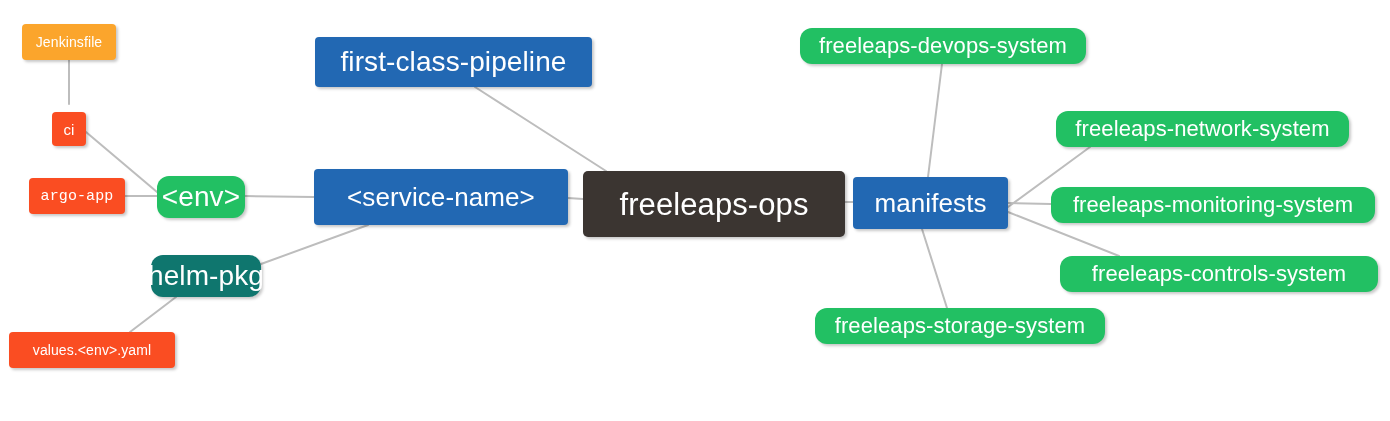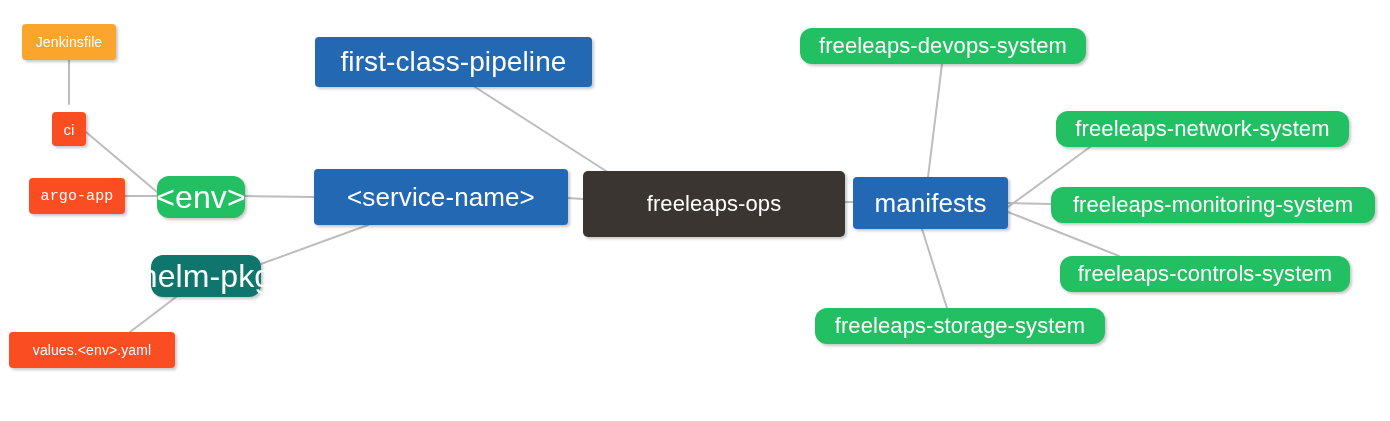--- a/index.html
+++ b/index.html
@@ -39,39 +39,39 @@
     border-radius: 4px;
     box-shadow: 2px 2px 3px rgba(0,0,0,0.22);
     line-height: 1;
     letter-spacing: 0.1px;
     padding: 0 10px;
     z-index: 2;
   }
   
   .lvl-root {
     background: #3b3531;
-    font-size: 22px;
+    font-size: 31px;
     border-radius: 5px;
     justify-content: center;
   }
   .lvl-1 {
     background: #2268b3;
     font-size: 28px;
     border-radius: 4px;
   }
   .lvl-1.small {
     font-size: 26px;
   }
   .lvl-2 {
     background: #22c063;
     font-size: 22px;
     border-radius: 12px;
   }
   .lvl-2.mid {
-    font-size: 32px;
+    font-size: 28px;
   }
   .lvl-3-orange {
     background: #fba52c;
     font-size: 14px;
     border-radius: 4px;
   }
   .lvl-3-red {
     background: #fa4d22;
     font-size: 15px;
     border-radius: 4px;
@@ -132,19 +132,19 @@
     </div>
     <div class="node lvl-2" style="left: 800px; top: 28px; width: 286px; height: 36px; background: rgb(34, 192, 99); color: rgb(255, 255, 255);">
       <span>freeleaps-devops-system</span>
     </div>
     <div class="node lvl-2" style="left: 1056px; top: 111px; width: 293px; height: 36px; background: rgb(34, 192, 99); color: rgb(255, 255, 255);">
       <span>freeleaps-network-system</span>
     </div>
     <div class="node lvl-2" style="left: 1051px; top: 187px; width: 324px; height: 36px; background: rgb(34, 192, 99); color: rgb(255, 255, 255);">
       <span>freeleaps-monitoring-system</span>
     </div>
-    <div class="node lvl-2" style="left: 1060px; top: 256px; width: 290px; height: 36px; background: rgb(34, 192, 99); color: rgb(255, 255, 255);">
+    <div class="node lvl-2" style="left: 1060px; top: 256px; width: 318px; height: 36px; background: rgb(34, 192, 99); color: rgb(255, 255, 255);">
       <span>freeleaps-controls-system</span>
     </div>
     <div class="node lvl-2" style="left: 815px; top: 308px; width: 290px; height: 36px; background: rgb(34, 192, 99); color: rgb(255, 255, 255);">
       <span>freeleaps-storage-system</span>
     </div>
   </div>
 
 </body></html>

